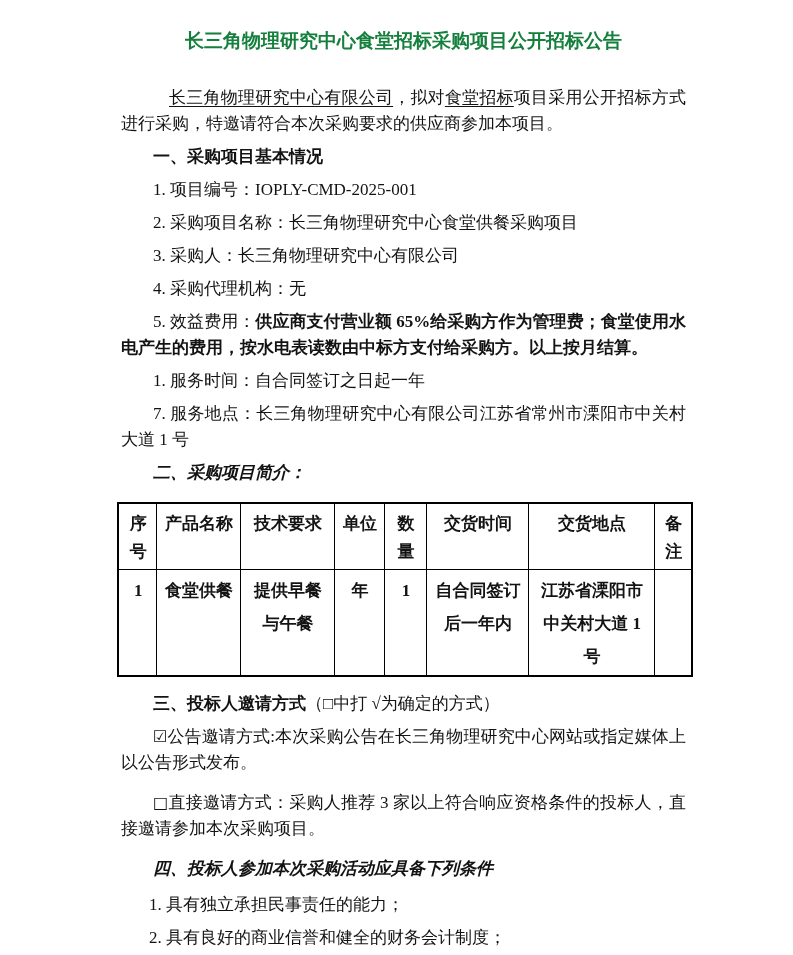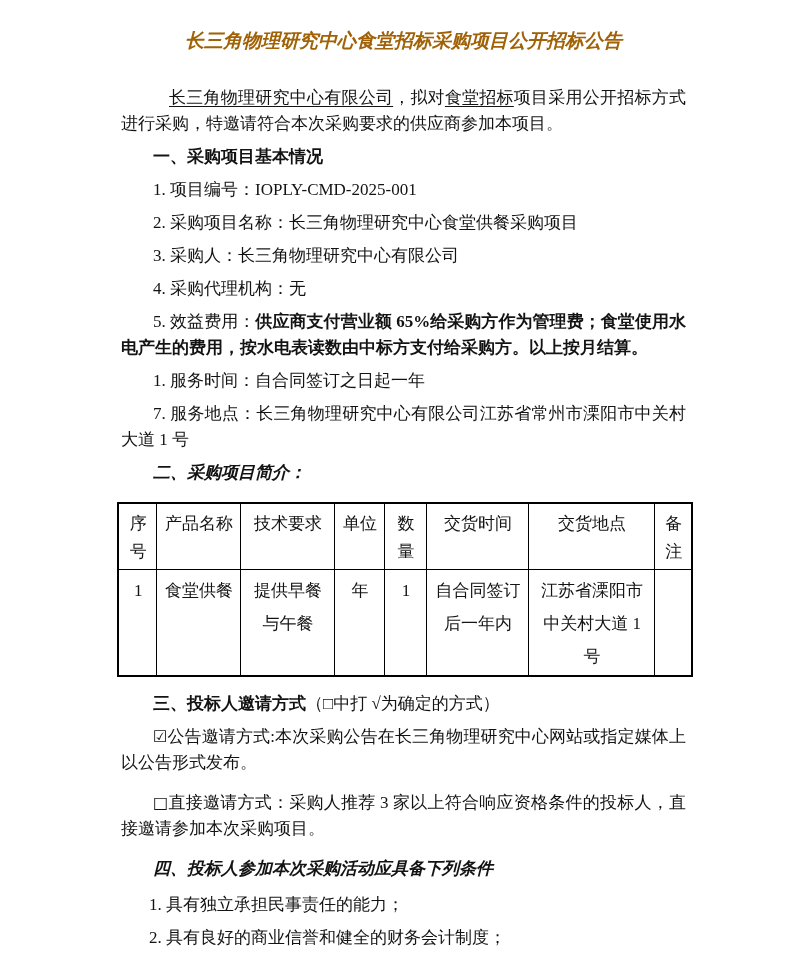--- a/index.html
+++ b/index.html
@@ -38,41 +38,42 @@
   .tight { margin-bottom: 5px; font-style: italic; }
   .option { margin-bottom: 14px; }
   .h3-gap { }
   .h4-gap { margin-bottom: 10px; font-style: italic; }
   .products-table {
     border-collapse: collapse;
     table-layout: fixed;
     width: 574px;
     margin: 16px 0 14px -4px;
     border: 2px solid #000;
+    font-weight: bold;
   }
   .products-table td {
     border: 1px solid #000;
     font-size: 17px;
     vertical-align: top;
     padding: 4px 5px 2px 7px;
     overflow: hidden;
     word-break: break-all;
   }
   .products-table tr.hdr td { line-height: 28px; height: 57px; text-align: center; padding-top: 6px; }
   .products-table tr.row td { line-height: 33px; height: 56px; }
   .products-table td.c { text-align: center; }
   .products-table td.l { text-align: center; }
   .cb { font-family: "DejaVu Sans", sans-serif; font-size: 16px; }
 </style>
 </head>
 <body>
 
 <div class="page">
 
-  <h1 class="doc-title" id="docTitle" style="color: #a16207; font-style: italic;">长三角物理研究中心食堂招标采购项目公开招标公告</h1>
+  <h1 class="doc-title" id="docTitle" style="color: #15803d;">长三角物理研究中心食堂招标采购项目公开招标公告</h1>
 
   <p class="para indent3"><span class="u">长三角物理研究中心有限公司</span><span>，拟对</span><span class="u">食堂招标</span><span>项目采用公开招标方式进行采购，特邀请符合本次采购要求的供应商参加本项目。</span></p>
 
   <p class="para indent2 heading">一、采购项目基本情况</p>
 
   <p class="para indent2">1. 项目编号：IOPLY-CMD-2025-001</p>
   <p class="para indent2">2. 采购项目名称：长三角物理研究中心食堂供餐采购项目</p>
   <p class="para indent2">3. 采购人：长三角物理研究中心有限公司</p>
   <p class="para indent2">4. 采购代理机构：无</p>
 

